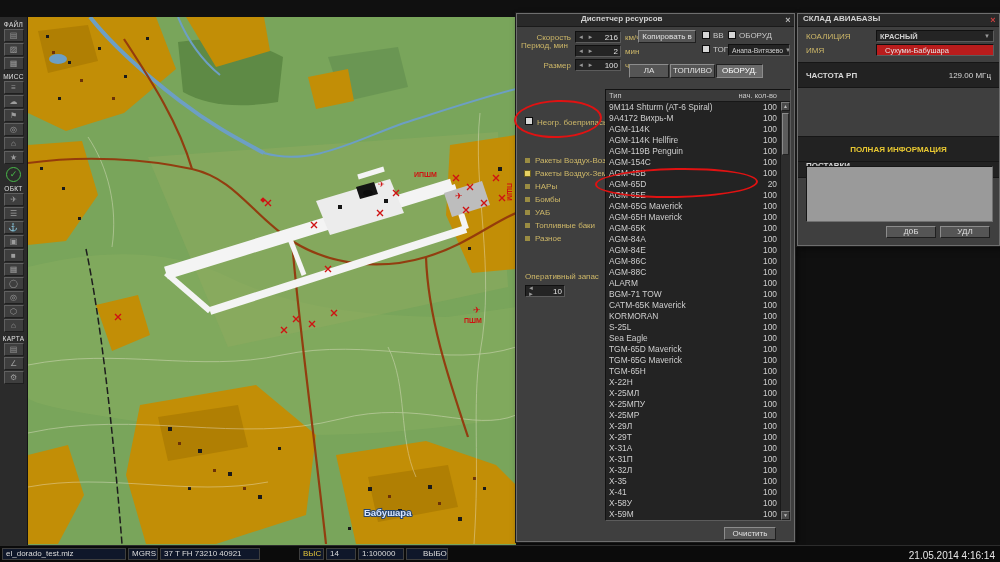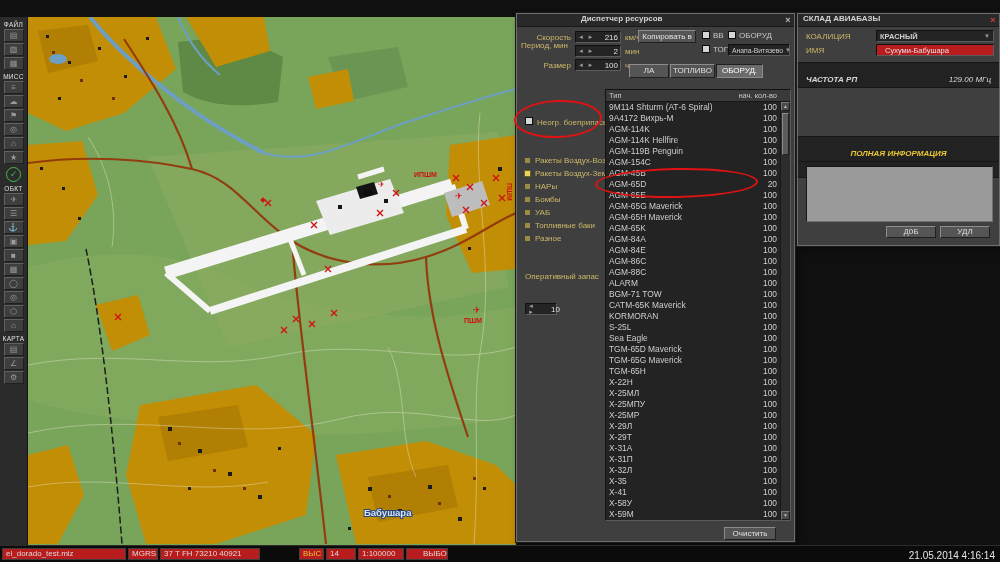--- a/index.html
+++ b/index.html
@@ -62,26 +62,26 @@
   .tbody{position:absolute;left:0;top:12px;right:10px;bottom:0;overflow:hidden;}
   .trow{display:flex;height:11px;line-height:11px;font-size:8.4px;color:#cecece;padding:0 3px;cursor:pointer;white-space:nowrap;}
   .trow .tname{overflow:hidden;}
   .trow .tcnt{margin-left:auto;padding-left:4px;}
   .vscroll{position:absolute;right:0;top:12px;bottom:0;width:10px;background:#2d2d2d;border-left:1px solid #191919;}
   .sarr{height:9px;background:#4a4a4a;border:1px solid;border-color:#787878 #1d1d1d #1d1d1d #787878;font-size:5px;color:#bbb;text-align:center;line-height:7px;cursor:pointer;}
   .sarr.dn{position:absolute;bottom:0;left:0;right:0;}
   .thumb{position:absolute;left:1px;top:11px;width:7px;height:42px;background:#5c5c5c;border:1px solid;border-color:#8a8a8a #222 #222 #8a8a8a;cursor:grab;}
 
   
-  .strip{position:absolute;left:0;right:0;height:13px;background:#222;display:flex;align-items:flex-start;padding:12px 8px;font-size:8px;border-top:1px solid #161616;border-bottom:1px solid #161616;font-style:italic;}
+  .strip{position:absolute;left:0;right:0;height:13px;background:#222;display:flex;align-items:center;padding:12px 8px;font-size:8px;border-top:1px solid #161616;border-bottom:1px solid #161616;}
   .graybox{position:absolute;background:#9a9a9a;border:1px solid;border-color:#161616 #707070 #707070 #161616;}
 
   
   .statusbar{position:absolute;left:0;top:545px;width:1000px;height:17px;background:#0b0b0b;border-top:1px solid #2c2c2c;}
-  .sbox{position:absolute;top:2px;height:12px;background:#b91c1c;border:1px solid #3e3e3e;font-size:8px;color:#dcdcdc;line-height:10px;padding:0 3px;white-space:nowrap;overflow:hidden;}
+  .sbox{position:absolute;top:2px;height:12px;background:#0f172a;border:1px solid #3e3e3e;font-size:8px;color:#dcdcdc;line-height:10px;padding:0 3px;white-space:nowrap;overflow:hidden;}
   .sbox.yel{color:#e0c23a;}
   .sb-time{position:absolute;right:5px;top:4px;font-size:10px;color:#e6e6e6;}
 
   
   .red-ellipse{position:absolute;border:2px solid #e01212;border-radius:50%;pointer-events:none;background:transparent;}
 </style>
 </head>
 <body>
 
 <div class="screen">
@@ -320,21 +320,21 @@
           <span class="bullet"></span>
           <span class="cat-label">Топливные баки</span>
         </div>
         <div class="cat">
           <span class="bullet"></span>
           <span class="cat-label">Разное</span>
         </div>
       </div>
 
     <span class="ylabel abs" style="left:8px;top:258px;">Оперативный запас</span>
-    <div class="spinner abs" style="left:8px;top:289px;width:32px;gap:16px;">
+    <div class="spinner abs" style="left:8px;top:271px;width:40px;gap:16px;">
       <span class="arr">◄ ►</span>
       <span class="val">10</span>
     </div>
 
     <div class="wtable" style="left:88px;top:75px;width:186px;height:432px;">
       <div class="thead">
         <span>Тип</span>
         <span class="thr">нач. кол-во</span>
       </div>
       <div class="tbody">

